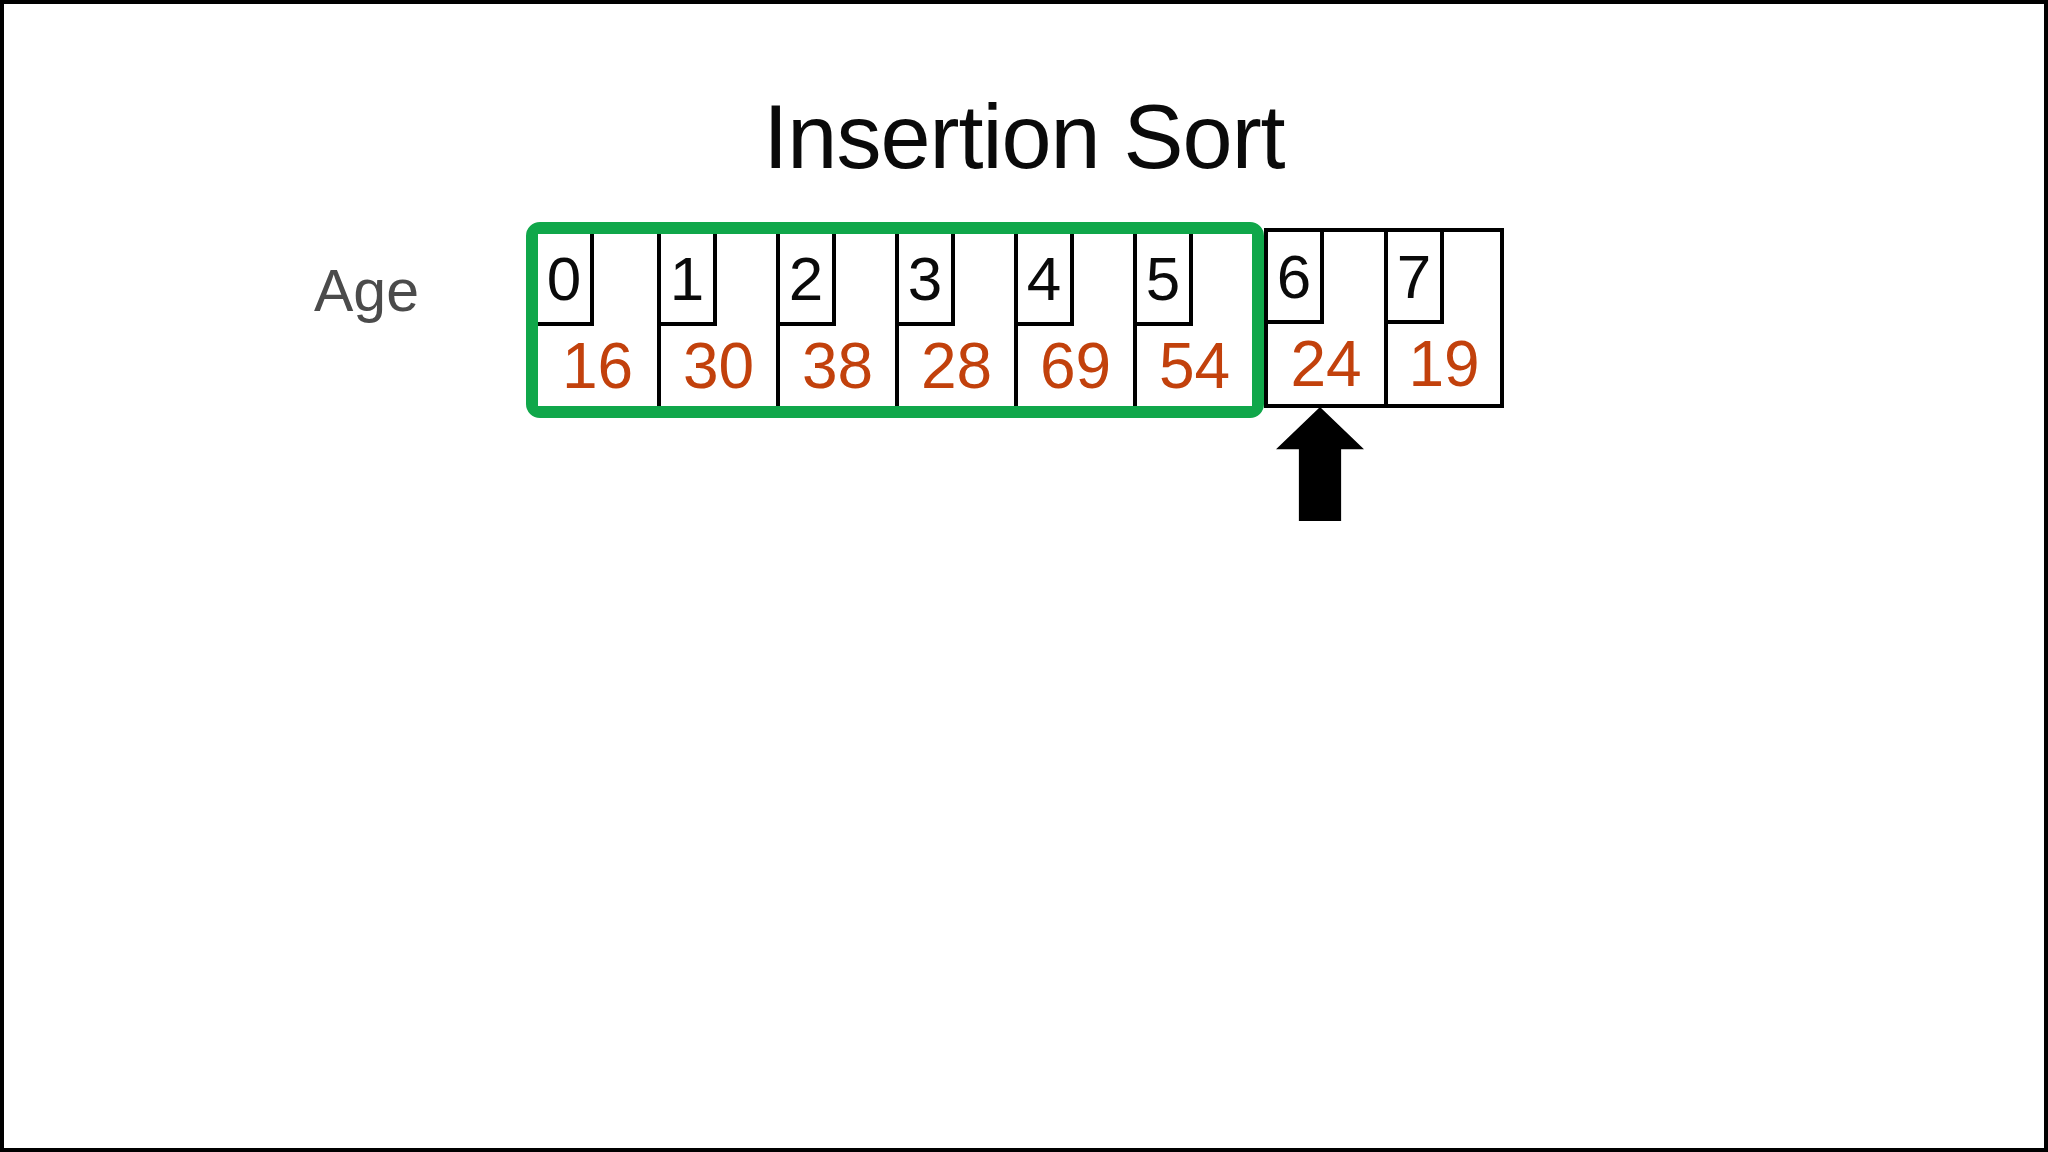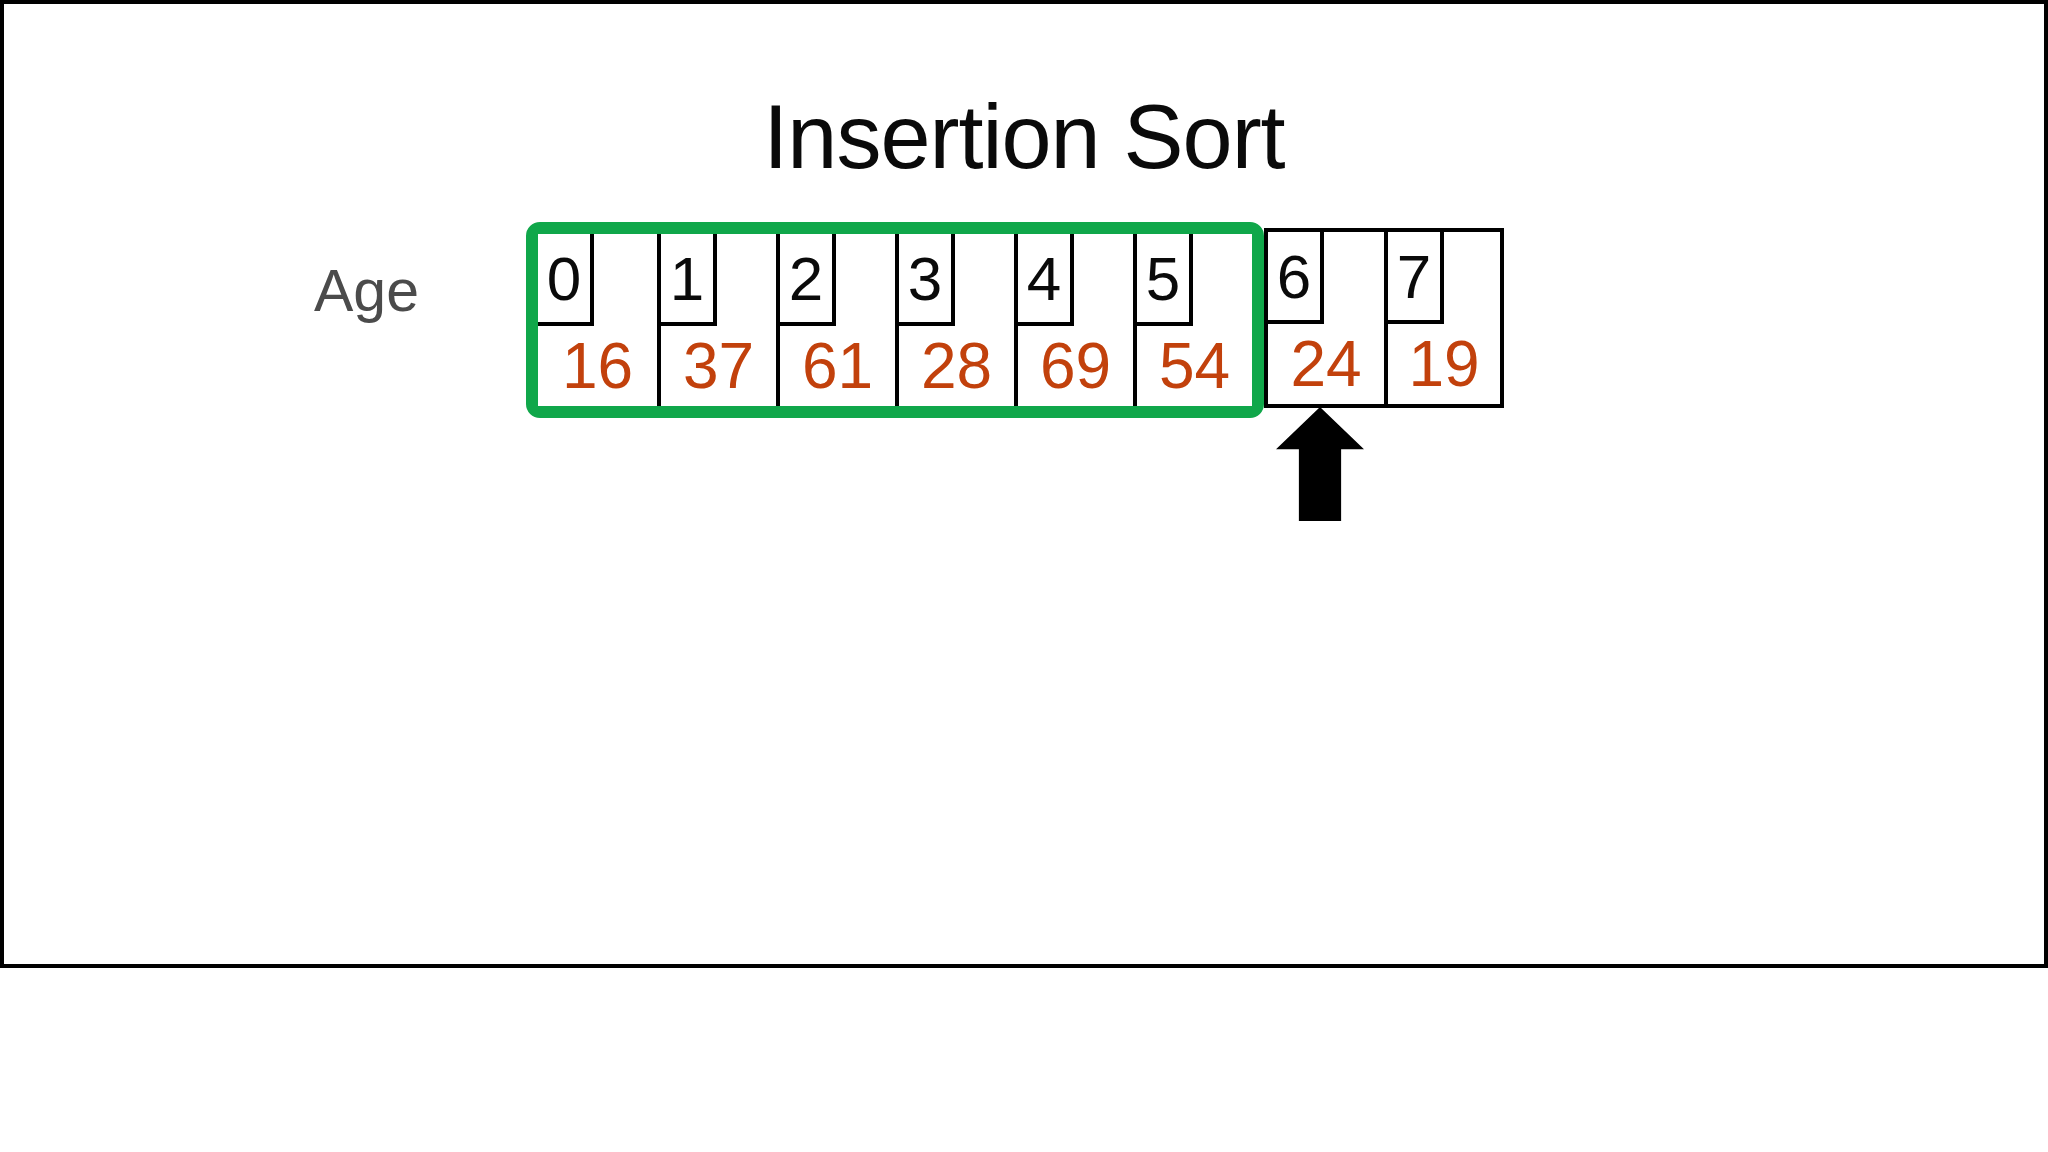--- a/index.html
+++ b/index.html
@@ -8,21 +8,21 @@
     --label-gray: #4b4b4b;
     --background: #ffffff;
   }
   * { margin: 0; padding: 0; box-sizing: border-box; }
   html, body { background: #ffffff; }
   body { font-family: "Liberation Sans", sans-serif; }
 
   .slide {
     position: relative;
     width: 2048px;
-    height: 968px;
+    height: 1152px;
     background: var(--background, #ffffff);
     border: 4px solid var(--cell-border, #000000);
     overflow: hidden;
   }
 
   .title {
     position: absolute;
     top: 88px;
     left: 0;
     width: 100%;
@@ -126,27 +126,27 @@
       <div class="cell">
         <div class="index-box">
           <span>0</span>
         </div>
         <div class="value">16</div>
       </div>
       <div class="cell">
         <div class="index-box">
           <span>1</span>
         </div>
-        <div class="value">37</div>
+        <div class="value">30</div>
       </div>
       <div class="cell">
         <div class="index-box">
           <span>2</span>
         </div>
-        <div class="value">61</div>
+        <div class="value">38</div>
       </div>
       <div class="cell">
         <div class="index-box">
           <span>3</span>
         </div>
         <div class="value">28</div>
       </div>
       <div class="cell">
         <div class="index-box">
           <span>4</span>

